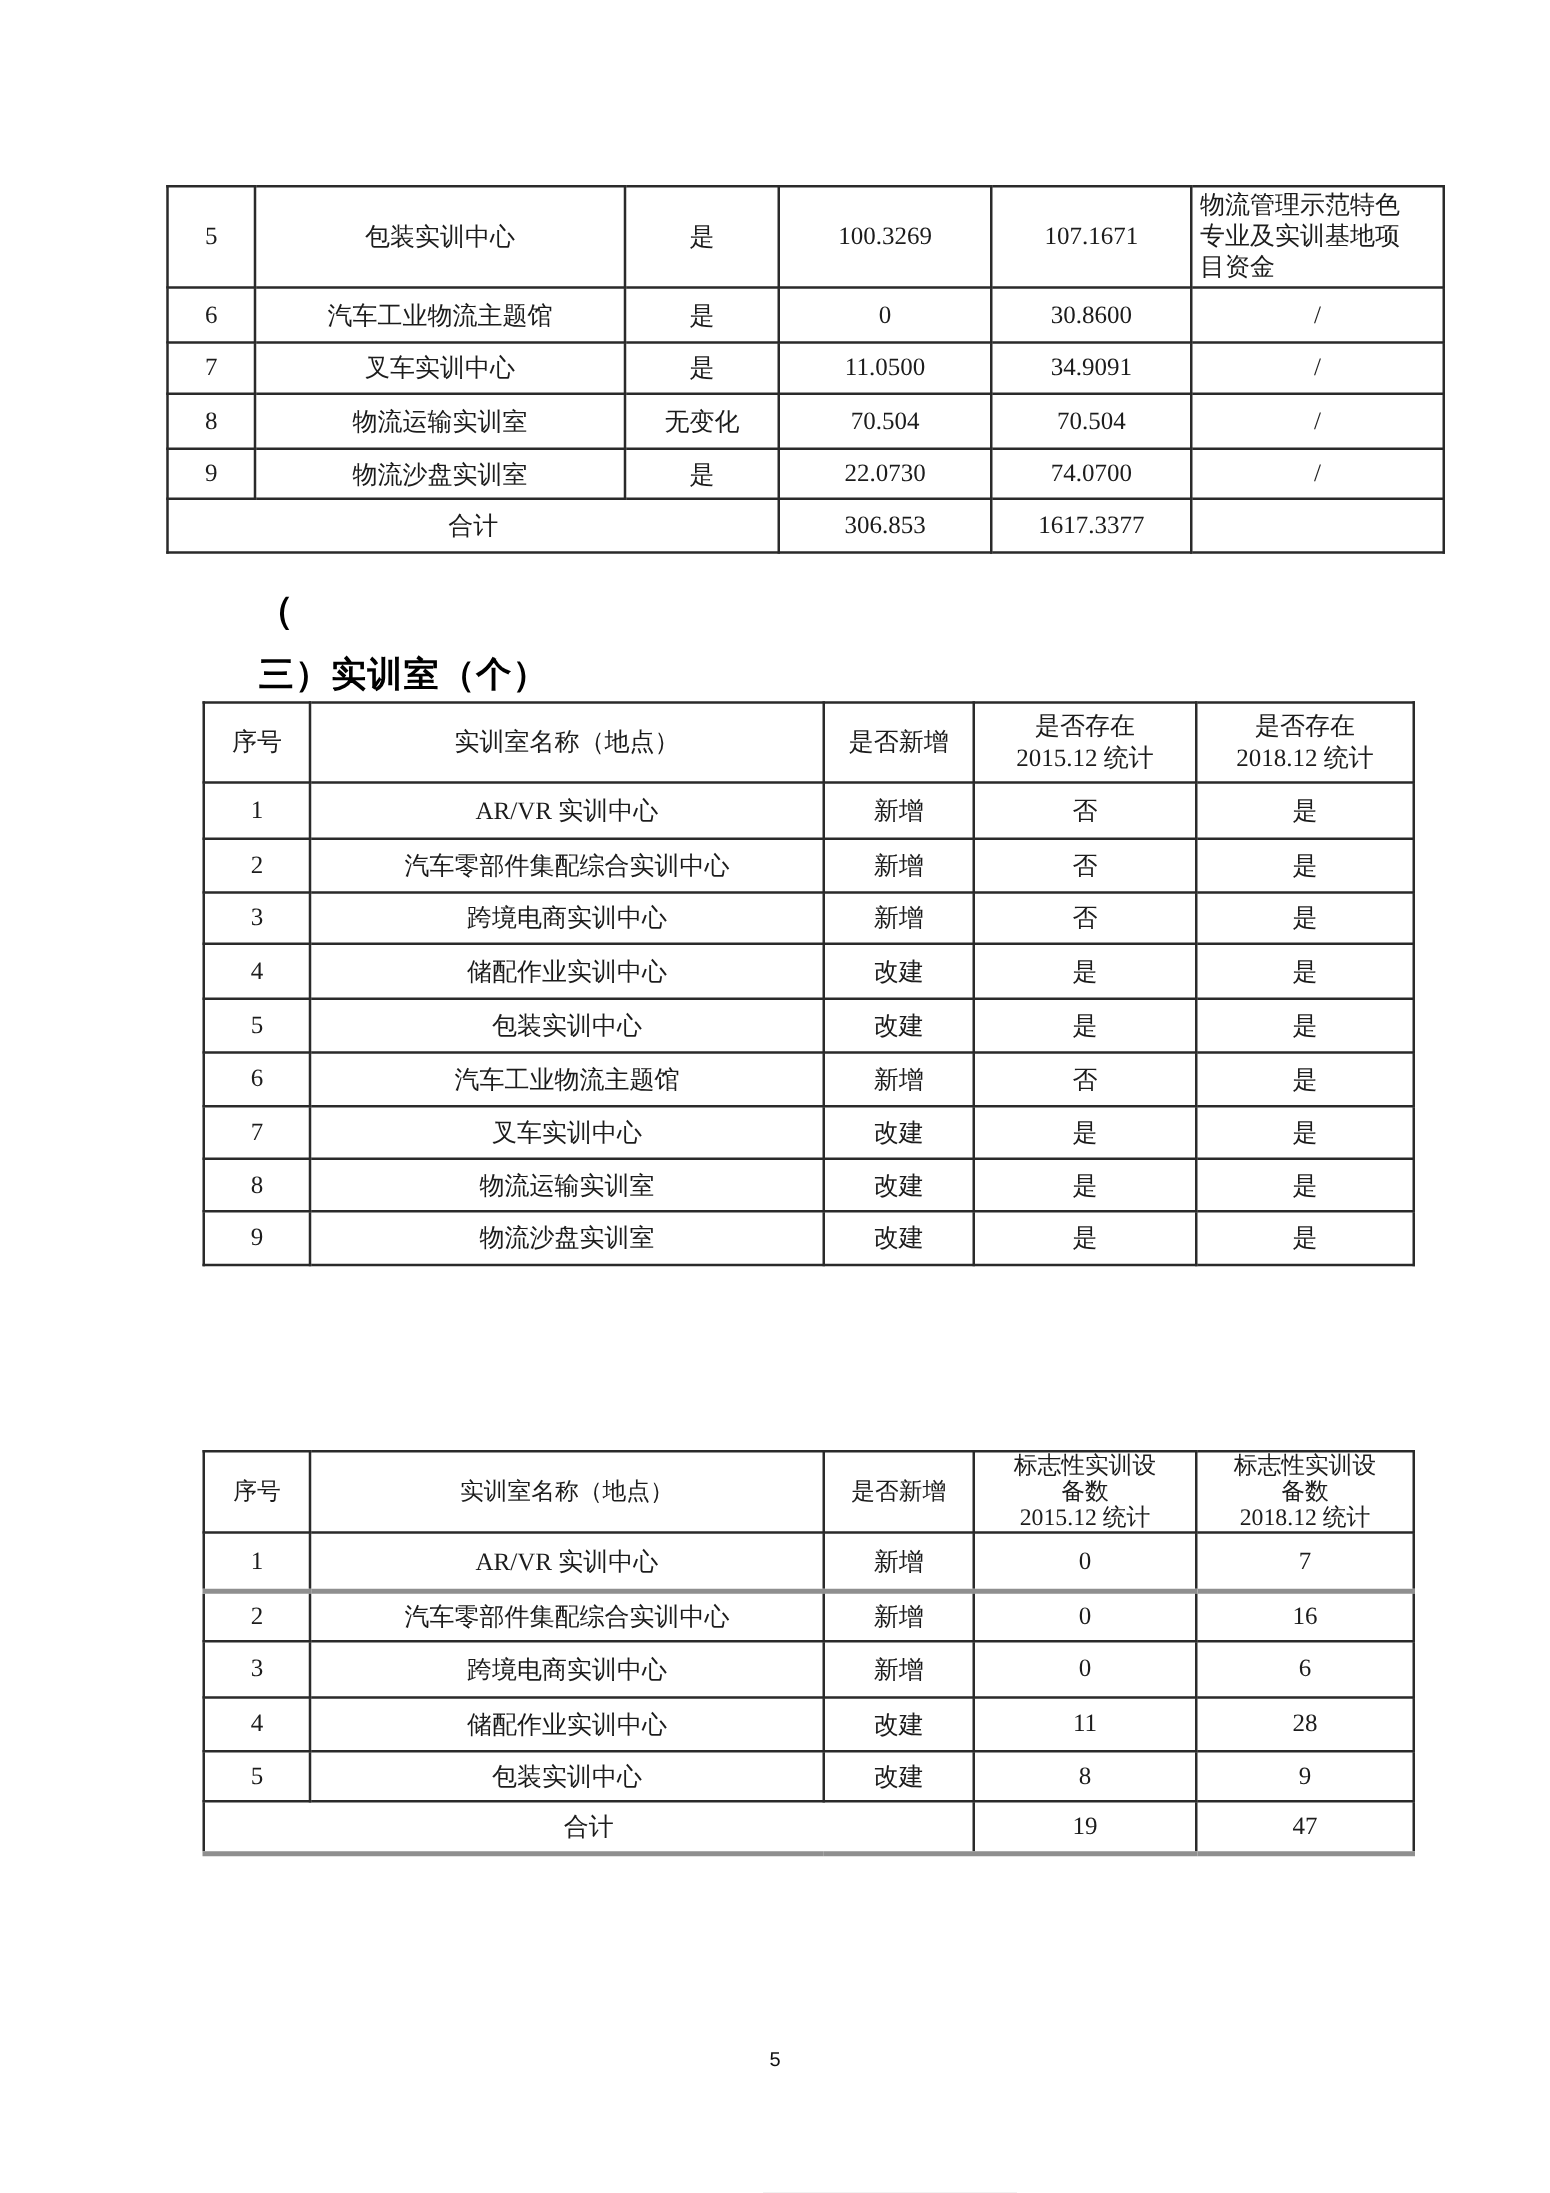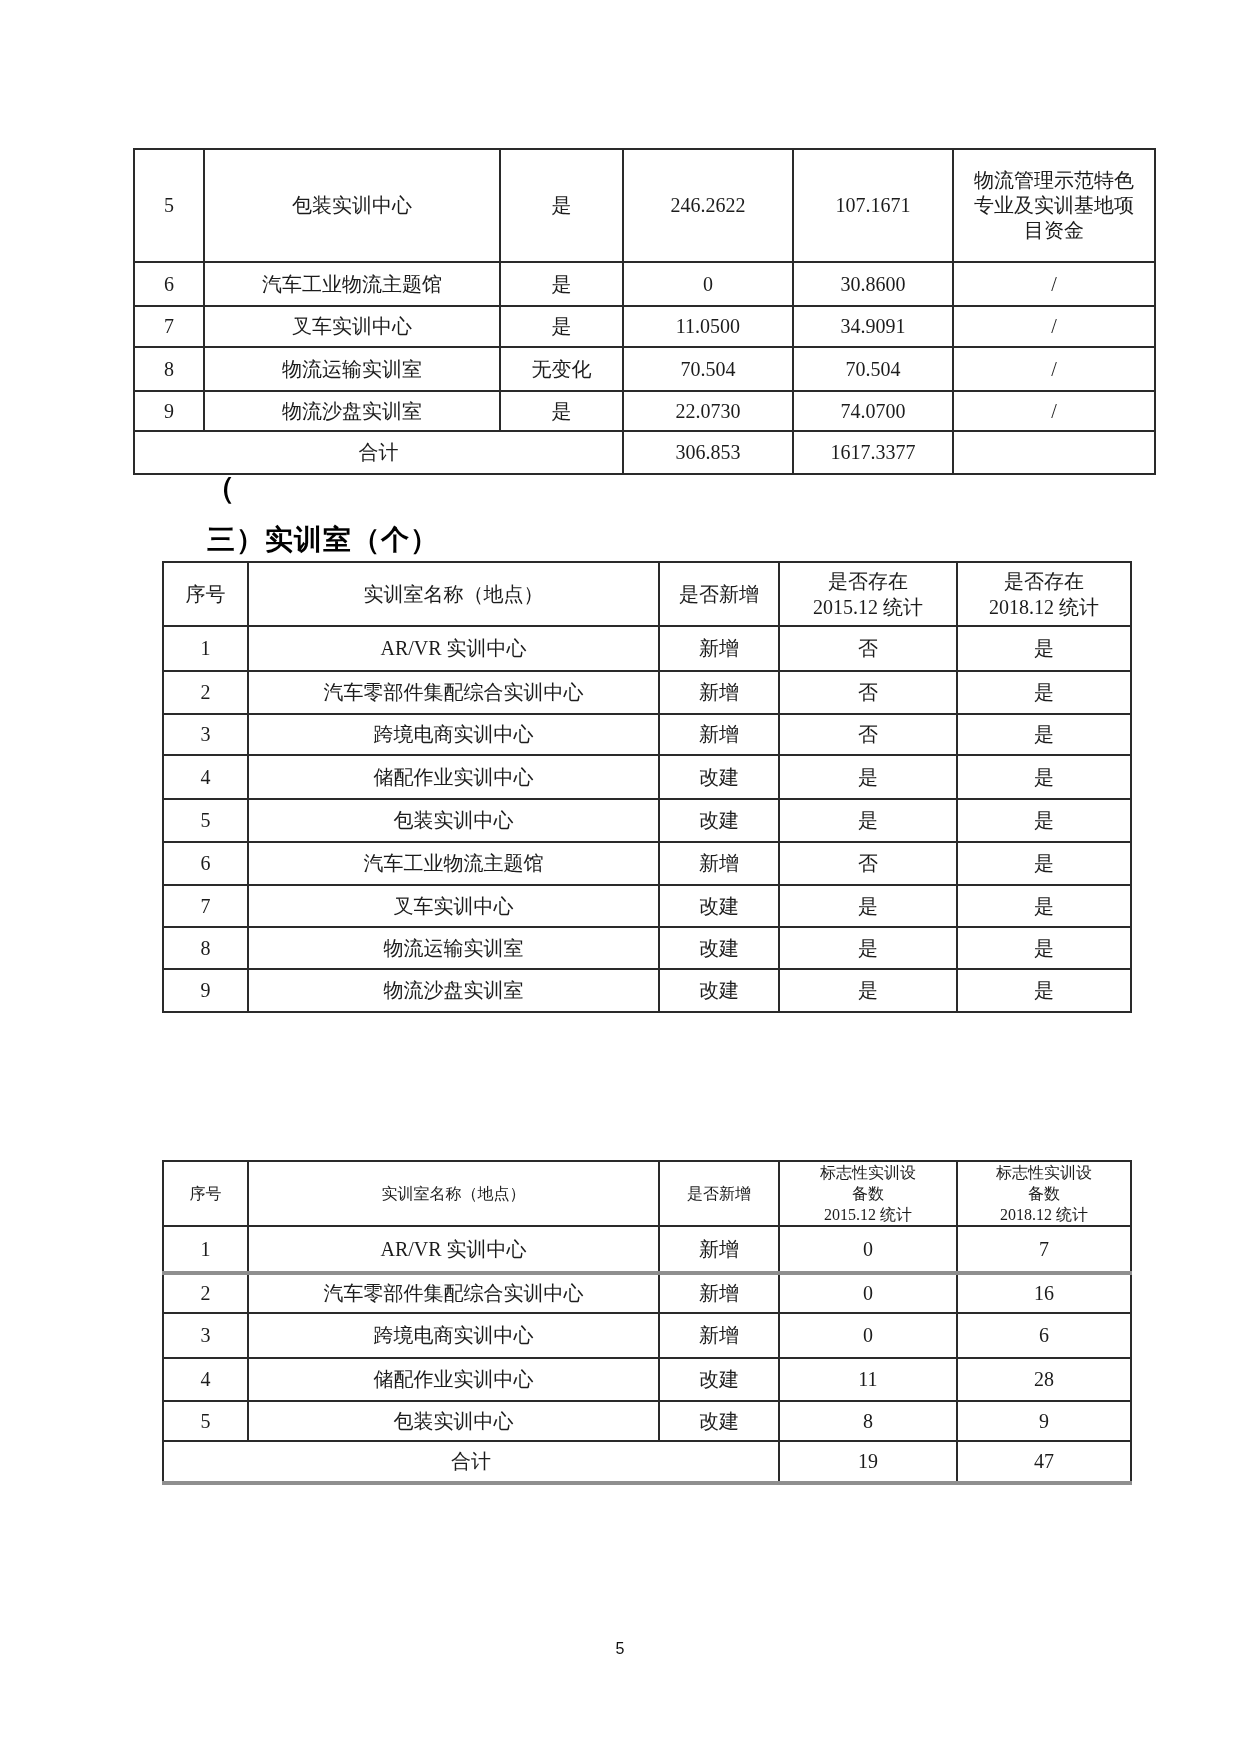--- a/index.html
+++ b/index.html
@@ -12,36 +12,36 @@
   td{
     border:2px solid #2a2a2a;text-align:center;vertical-align:middle;
     font-size:20px;padding:0 3px;overflow:hidden;
   }
   
   .t1{left:133px;top:148px;width:967px;}
   .t1 .c1{width:62px}.t1 .c2{width:288px}.t1 .c3{width:115px}
   .t1 .c4{width:162px}.t1 .c5{width:152px}.t1 .c6{width:188px}
   .t1 .r5{height:75px}.t1 .r6{height:44px}.t1 .r7{height:41px}
   .t1 .r8{height:44px}.t1 .r9{height:40px}.t1 .rt{height:43px}
-  .note-left{text-align:center;white-space:pre-line;line-height:25px;padding:18px 6px;}
+  .note-left{text-align:left;white-space:pre-line;line-height:25px;padding:2px 6px;}
   
   .t2{left:162px;top:561px;width:928px;}
   .t3{left:162px;top:1160px;width:928px;}
   .t2 .c1,.t3 .c1{width:77px}
   .t2 .c2,.t3 .c2{width:403px}
   .t2 .c3,.t3 .c3{width:112px}
   .t2 .c4,.t3 .c4{width:170px}
   .t2 .c5,.t3 .c5{width:166px}
   .t2 .hdr{height:64px}
   .t2 .hdr td{white-space:pre-line;line-height:26px;}
   .t2 .rr{height:43px}
   .t2 .r1{height:45px}.t2 .r3{height:41px}.t2 .r4{height:44px}
   .t2 .r7,.t2 .r8{height:42px}.t2 .rt{height:42px}
   .t3 .hdr{height:63px}
-  .t3 .hdr td{white-space:pre-line;line-height:21px;font-size:16px;margin-left:32px;}
+  .t3 .hdr td{white-space:pre-line;line-height:21px;font-size:19px;margin-left:32px;}
   .t3 .r1{height:47px}.t3 .r2{height:40px}.t3 .r3{height:45px}
   .t3 .r4{height:43px}.t3 .r5{height:40px}.t3 .rt{height:42px}
   .t3 .gray-top td{border-top:4px solid #8f8f8f;}
   .t3 .rt td{border-bottom:4px solid #8f8f8f;}
   
   .paren{
     position:absolute;left:205px;top:468px;font-size:30px;font-weight:700;
     font-family:"Liberation Sans","DejaVu Sans",sans-serif;color:#000;
   }
   .h{
@@ -59,21 +59,21 @@
 <body>
 
 <div class="page">
 
   <table class="t1">
     <tbody>
         <tr class="r5">
       <td class="c1">5</td>
       <td class="c2">包装实训中心</td>
       <td class="c3">是</td>
-      <td class="c4">246.2622</td>
+      <td class="c4">100.3269</td>
       <td class="c5">107.1671</td>
       <td class="c6 note-left">物流管理示范特色
 专业及实训基地项
 目资金</td>
     </tr>
     <tr class="r6">
       <td class="c1">6</td>
       <td class="c2">汽车工业物流主题馆</td>
       <td class="c3">是</td>
       <td class="c4">0</td>

